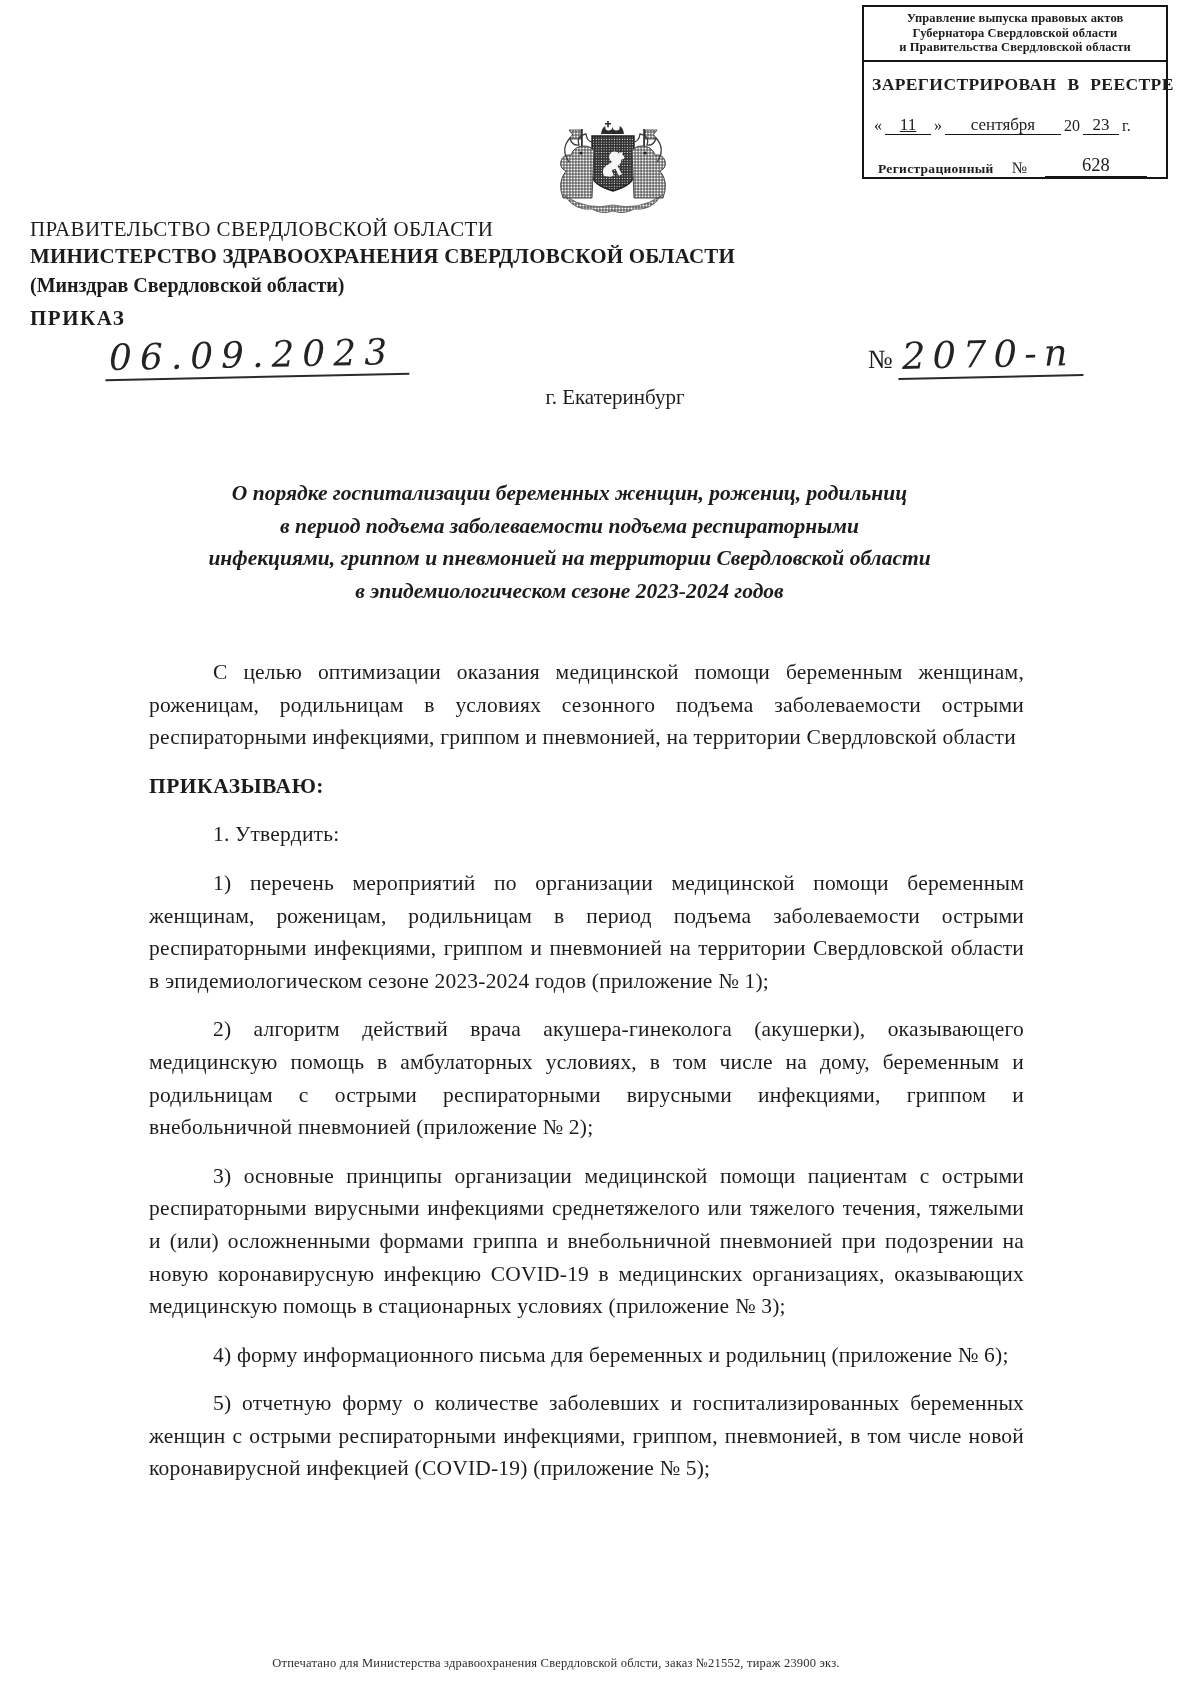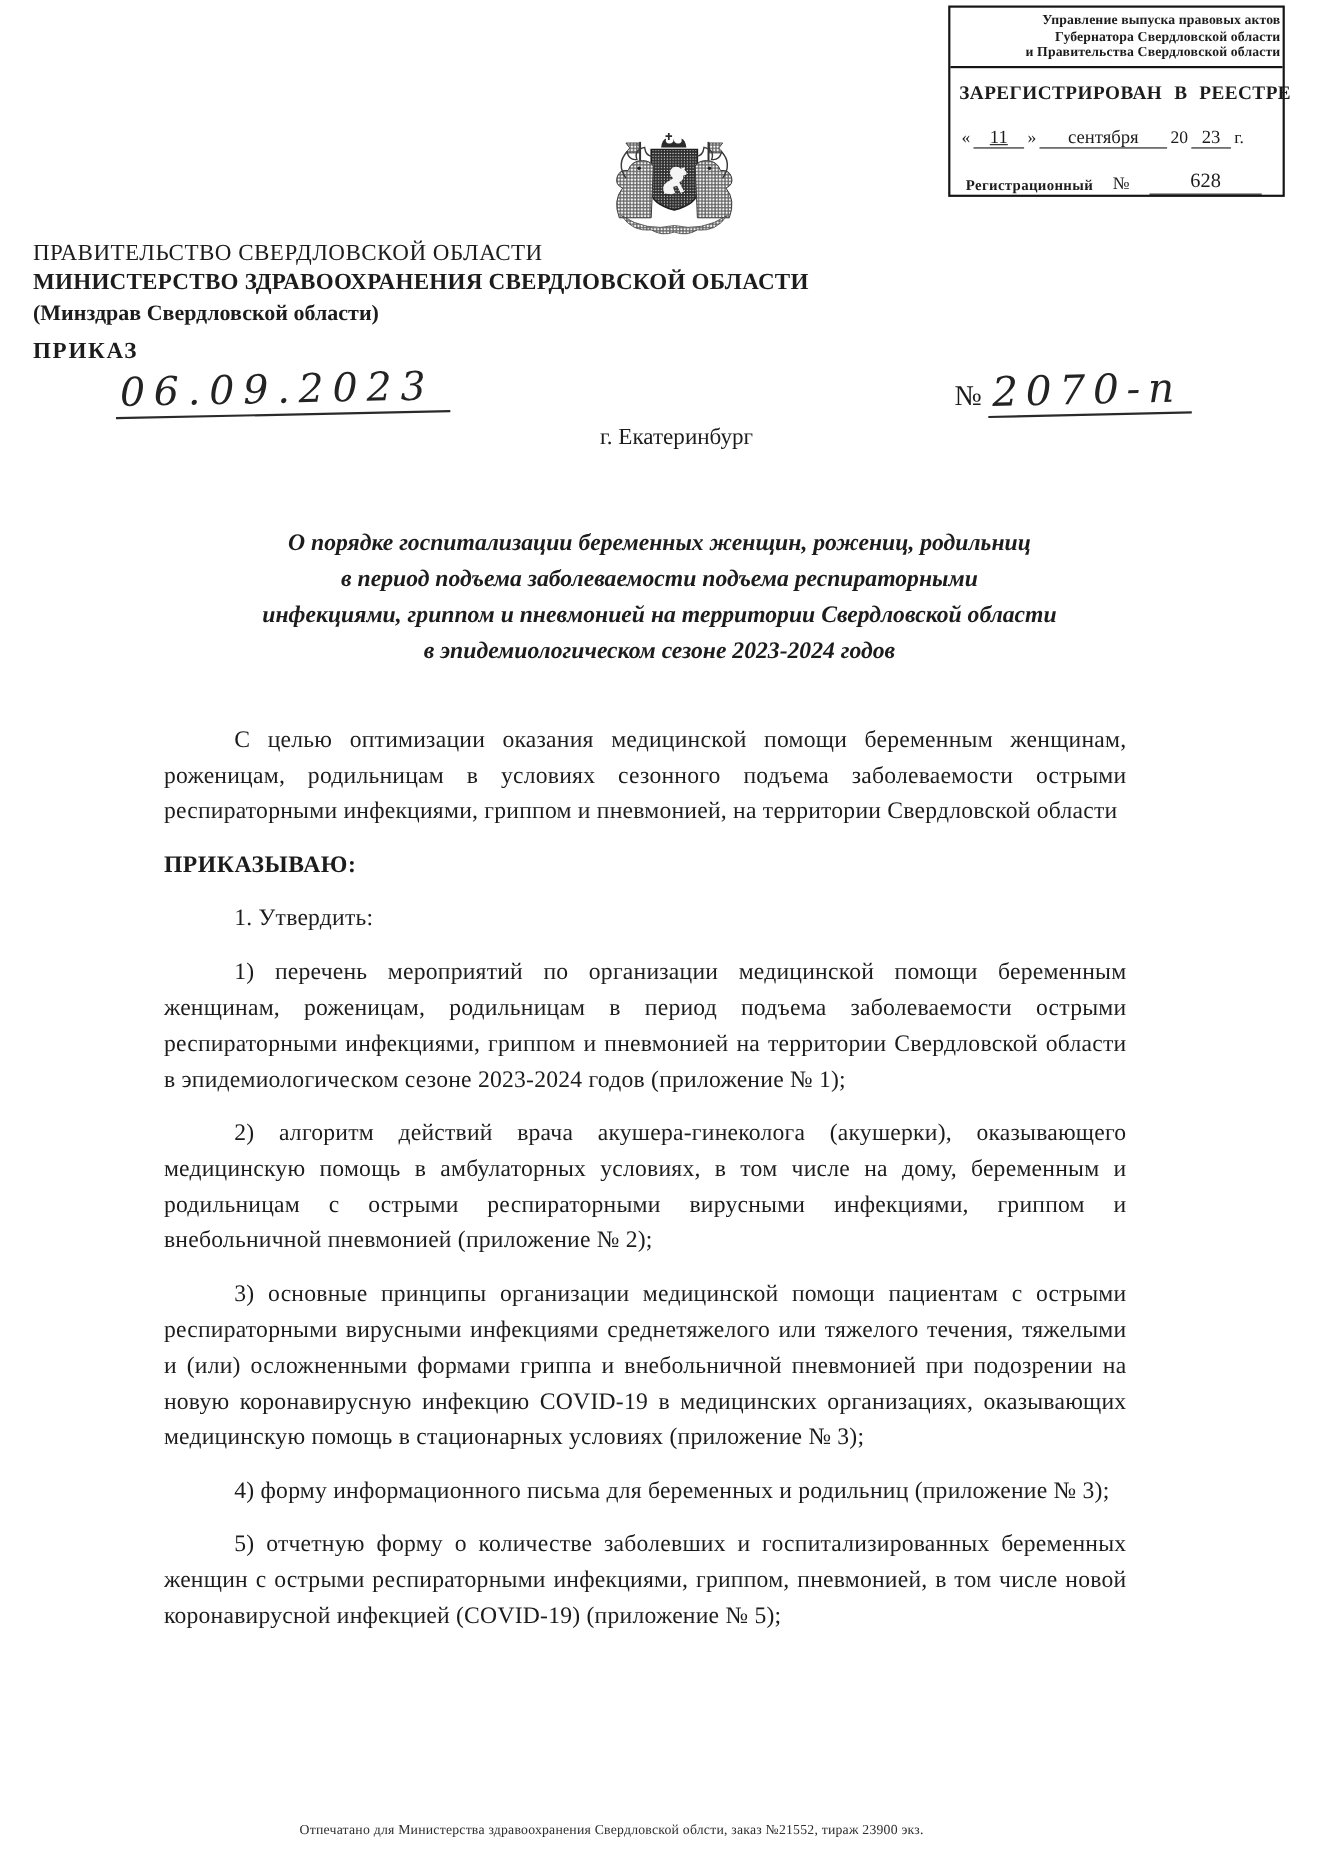--- a/index.html
+++ b/index.html
@@ -9,21 +9,21 @@
     overflow:hidden;
   }
 
   
   .stamp {
     position:absolute; top:5px; left:862px; width:302px;
     border:2px solid #151515; background:#fff;
   }
   .stamp-head {
     border-bottom:2px solid #151515; padding:4px 2px 5px;
-    text-align:right; font-weight:bold; font-size:12.5px; line-height:14.5px;
+    text-align:center; font-weight:bold; font-size:12.5px; line-height:14.5px;
     letter-spacing:0.1px;
   }
   .stamp-body { padding:10px 8px 0; }
   .stamp-title {
     text-align:center; font-weight:bold; font-size:17.5px;
     letter-spacing:0.4px; word-spacing:6px; margin-top:2px; white-space:nowrap;
   }
   .stamp-date {
     margin-top:20px; font-size:16px; display:flex; align-items:flex-end;
     gap:3px; padding-left:2px; white-space:nowrap;
@@ -64,21 +64,21 @@
   .no-sign { font-size:26px; line-height:1; padding-bottom:5px; }
   .hw-number {
     font-size:37px; letter-spacing:7px; padding:0 8px 3px 4px;
     border-bottom:2px solid #2a2a2a; transform:rotate(-1.3deg);
   }
 
   .city { position:absolute; top:385px; left:30px; width:1170px; text-align:center; font-size:21px; }
 
   
   .title {
-    position:absolute; top:477px; left:147px; width:905px; text-align:center;
+    position:absolute; top:477px; left:117px; width:905px; text-align:center;
     font-weight:bold; font-style:italic; font-size:21.5px; line-height:32.5px;
   }
 
   
   .body-text {
     position:absolute; top:640px; left:133px; width:907px;
     font-size:21.5px; line-height:32.6px; text-align:justify;
     letter-spacing:0.2px;
   }
   .para { margin:16px; }
@@ -182,19 +182,19 @@
     <div>в эпидемиологическом сезоне 2023-2024 годов</div>
   </div>
 
   <div class="body-text">
     <p class="para indent">С целью оптимизации оказания медицинской помощи беременным женщинам, роженицам, родильницам в условиях сезонного подъема заболеваемости острыми респираторными инфекциями, гриппом и пневмонией, на территории Свердловской области</p>
     <p class="para caps">ПРИКАЗЫВАЮ:</p>
     <p class="para indent">1. Утвердить:</p>
     <p class="para indent">1) перечень мероприятий по организации медицинской помощи беременным женщинам, роженицам, родильницам в период подъема заболеваемости острыми респираторными инфекциями, гриппом и пневмонией на территории Свердловской области в эпидемиологическом сезоне 2023-2024 годов (приложение № 1);</p>
     <p class="para indent">2) алгоритм действий врача акушера-гинеколога (акушерки), оказывающего медицинскую помощь в амбулаторных условиях, в том числе на дому, беременным и родильницам с острыми респираторными вирусными инфекциями, гриппом и внебольничной пневмонией (приложение № 2);</p>
     <p class="para indent">3) основные принципы организации медицинской помощи пациентам с острыми респираторными вирусными инфекциями среднетяжелого или тяжелого течения, тяжелыми и (или) осложненными формами гриппа и внебольничной пневмонией при подозрении на новую коронавирусную инфекцию COVID-19 в медицинских организациях, оказывающих медицинскую помощь в стационарных условиях (приложение № 3);</p>
-    <p class="para indent">4) форму информационного письма для беременных и родильниц (приложение № 3);</p>
+    <p class="para indent">4) форму информационного письма для беременных и родильниц (приложение № 6);</p>
     <p class="para indent">5) отчетную форму о количестве заболевших и госпитализированных беременных женщин с острыми респираторными инфекциями, гриппом, пневмонией, в том числе новой коронавирусной инфекцией (COVID-19) (приложение № 5);</p>
   </div>
 
   <div class="print-footer">Отпечатано для Министерства здравоохранения Свердловской облсти, заказ №21552, тираж 23900 экз.</div>
 
 </div>
 
 </body></html>

